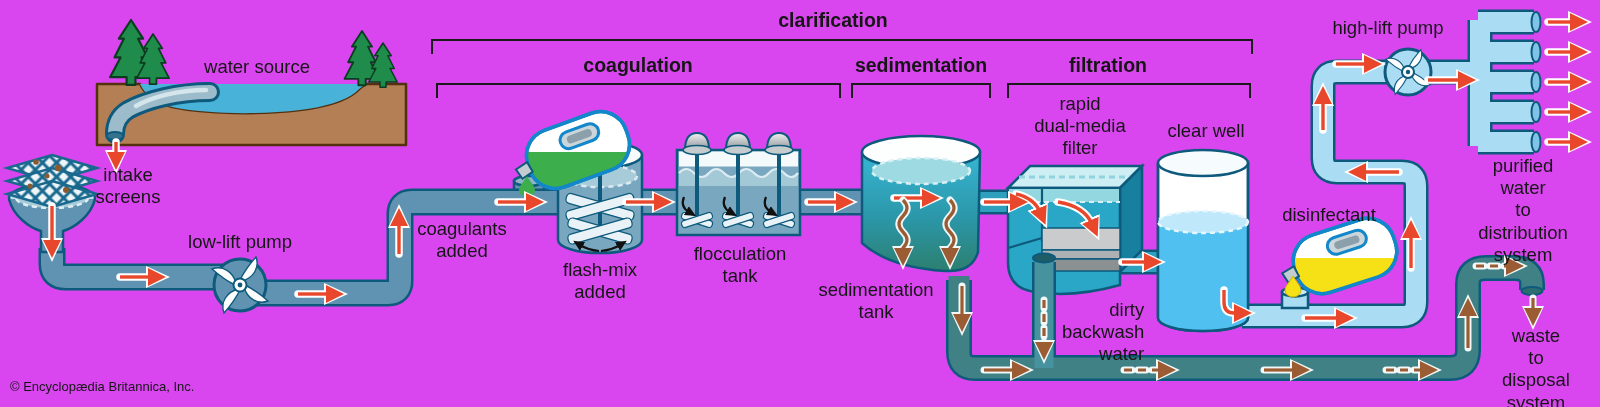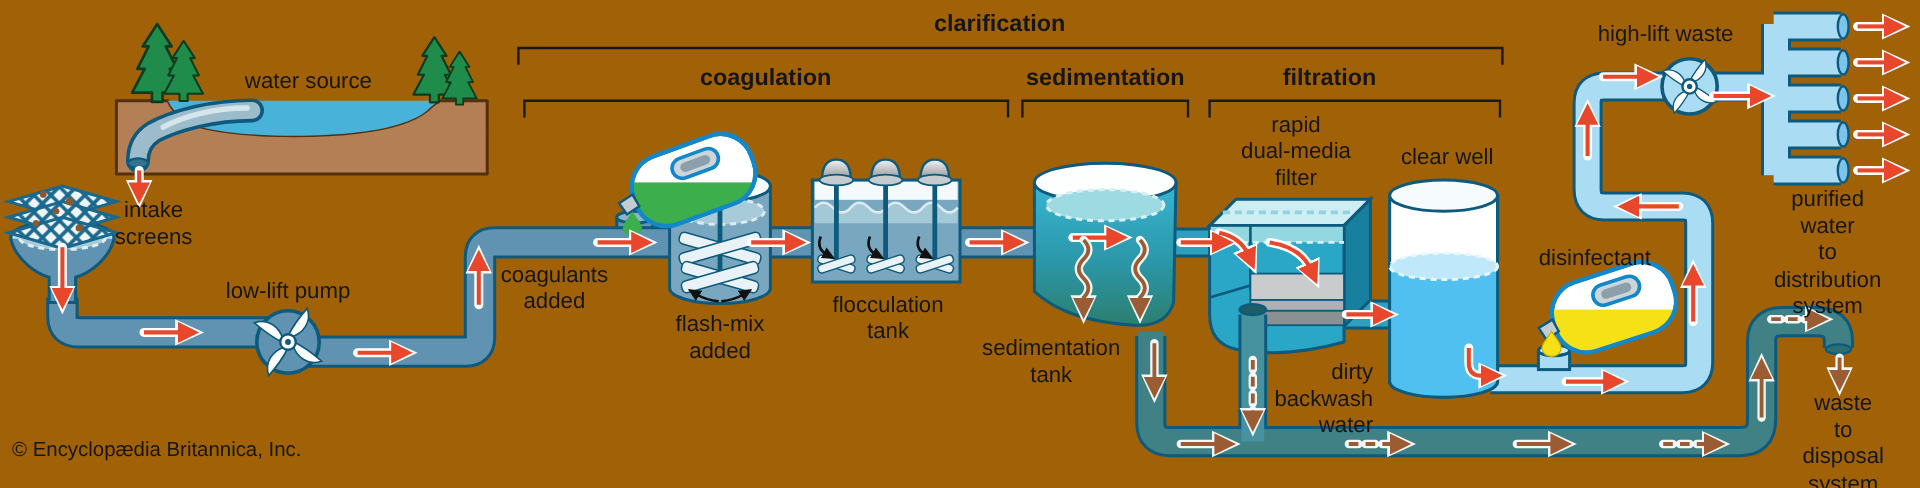--- a/index.html
+++ b/index.html
@@ -1,23 +1,23 @@
 <!DOCTYPE html>
 <html><head>
 <meta charset="utf-8">
 <style>
   html,body{margin:0;padding:0;background:#fff}
-  .stage{position:relative;width:1600px;height:407px;background:#a16207;overflow:hidden;
+  .stage{position:relative;width:1600px;height:407px;background:#d946ef;overflow:hidden;
          font-family:"Liberation Sans",sans-serif;color:#161616}
   .stage>svg{position:absolute;left:0;top:0}
   .lbl{position:absolute;font-size:18.5px;line-height:1.2;text-align:center;
        transform:translateX(-50%);white-space:pre-line}
   .lbl.left{transform:none;text-align:right}
   .sec{position:absolute;font-size:19.5px;font-weight:bold;transform:translateX(-50%);white-space:nowrap}
-  .copy{position:absolute;left:10px;top:365px;font-size:17px}
+  .copy{position:absolute;left:10px;top:379px;font-size:13px}
 </style>
 </head>
 <body>
 
 <div class="stage">
 <svg width="1600" height="407" viewBox="0 0 1600 407">
 <defs>
   <linearGradient id="g1" x1="0" y1="0" x2="0" y2="1">
     <stop offset="0" stop-color="#f0f1f1"></stop>
           <stop offset="1" stop-color="#8e9396"></stop>
@@ -404,21 +404,21 @@
 <div class="lbl" style="left:876px;top:279px">sedimentation
 tank</div>
 <div class="lbl" style="left:1080px;top:93px">rapid
 dual-media
 filter</div>
 <div class="lbl" style="left:1206px;top:120px">clear well</div>
 <div class="lbl left" style="left:1062px;top:299px">dirty
 backwash
 water</div>
 <div class="lbl" style="left:1329px;top:204px">disinfectant</div>
-<div class="lbl" style="left:1388px;top:17px">high-lift waste</div>
+<div class="lbl" style="left:1388px;top:17px">high-lift pump</div>
 <div class="lbl" style="left:1523px;top:155px">purified water
 to distribution
 system</div>
 <div class="lbl" style="left:1536px;top:325px">waste to
 disposal
 system</div>
 <div class="copy">© Encyclopædia Britannica, Inc.</div>
 </div>
 
 </body></html>

